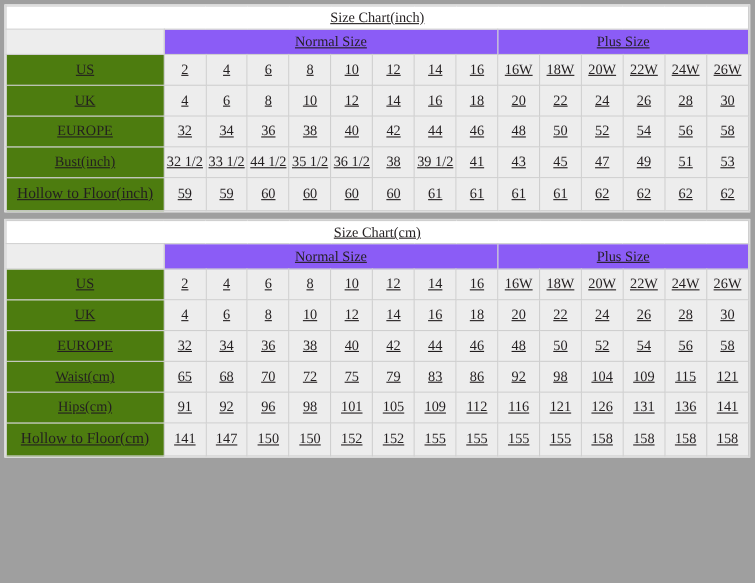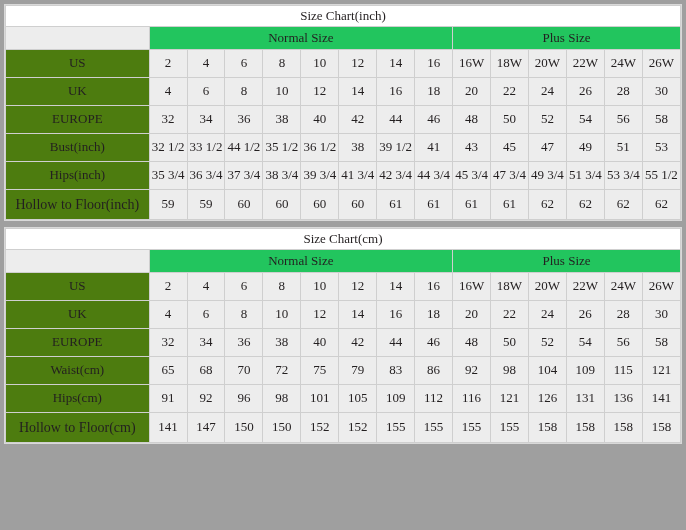--- a/index.html
+++ b/index.html
@@ -25,41 +25,42 @@
     gap: 6px;
   }
   .chart-block {
     background: #ffffff;
     border: 1px solid #d9d9d9;
   }
   table.size-table {
     border-collapse: collapse;
     width: 100%;
     table-layout: fixed;
+    text-decoration: underline;
   }
   table.size-table td {
     border: 1px solid #cfcfcf;
     text-align: center;
     vertical-align: middle;
     padding: 0;
     font-size: 13px;
     line-height: 1.1;
     color: #231f20;
     white-space: nowrap;
   }
   .title-cell {
     background: #ffffff;
     font-size: 15px;
     height: 20px;
   }
   .group-blank {
     background: #ededed;
   }
   .group-label {
-    background: #22c55e;
+    background: #8b5cf6;
     font-size: 15px;
     height: 22px;
   }
   .row-label {
     background: #4d7c0f;
     font-size: 14px;
     width: 140px;
   }
   .row-label.tall {
     font-size: 14px;
@@ -177,37 +178,20 @@
           <td class="cell-grey small-val">41</td>
           <td class="cell-grey small-val">43</td>
           <td class="cell-grey small-val">45</td>
           <td class="cell-grey small-val">47</td>
           <td class="cell-grey small-val">49</td>
           <td class="cell-grey small-val">51</td>
           <td class="cell-grey small-val">53</td>
         </tr>
 
 
-        <tr class="body-row">
-          <td class="row-label">Hips(inch)</td>
-          <td class="cell-grey small-val">35 3/4</td>
-          <td class="cell-grey small-val">36 3/4</td>
-          <td class="cell-grey small-val">37 3/4</td>
-          <td class="cell-grey small-val">38 3/4</td>
-          <td class="cell-grey small-val">39 3/4</td>
-          <td class="cell-grey small-val">41 3/4</td>
-          <td class="cell-grey small-val">42 3/4</td>
-          <td class="cell-grey small-val">44 3/4</td>
-          <td class="cell-grey small-val">45 3/4</td>
-          <td class="cell-grey small-val">47 3/4</td>
-          <td class="cell-grey small-val">49 3/4</td>
-          <td class="cell-grey small-val">51 3/4</td>
-          <td class="cell-grey small-val">53 3/4</td>
-          <td class="cell-grey small-val">55 1/2</td>
-        </tr>
 
         <tr class="body-row tall">
           <td class="row-label tall">Hollow to Floor(inch)</td>
           <td class="cell-grey">59</td>
           <td class="cell-grey">59</td>
           <td class="cell-grey">60</td>
           <td class="cell-grey">60</td>
           <td class="cell-grey">60</td>
           <td class="cell-grey">60</td>
           <td class="cell-grey">61</td>

